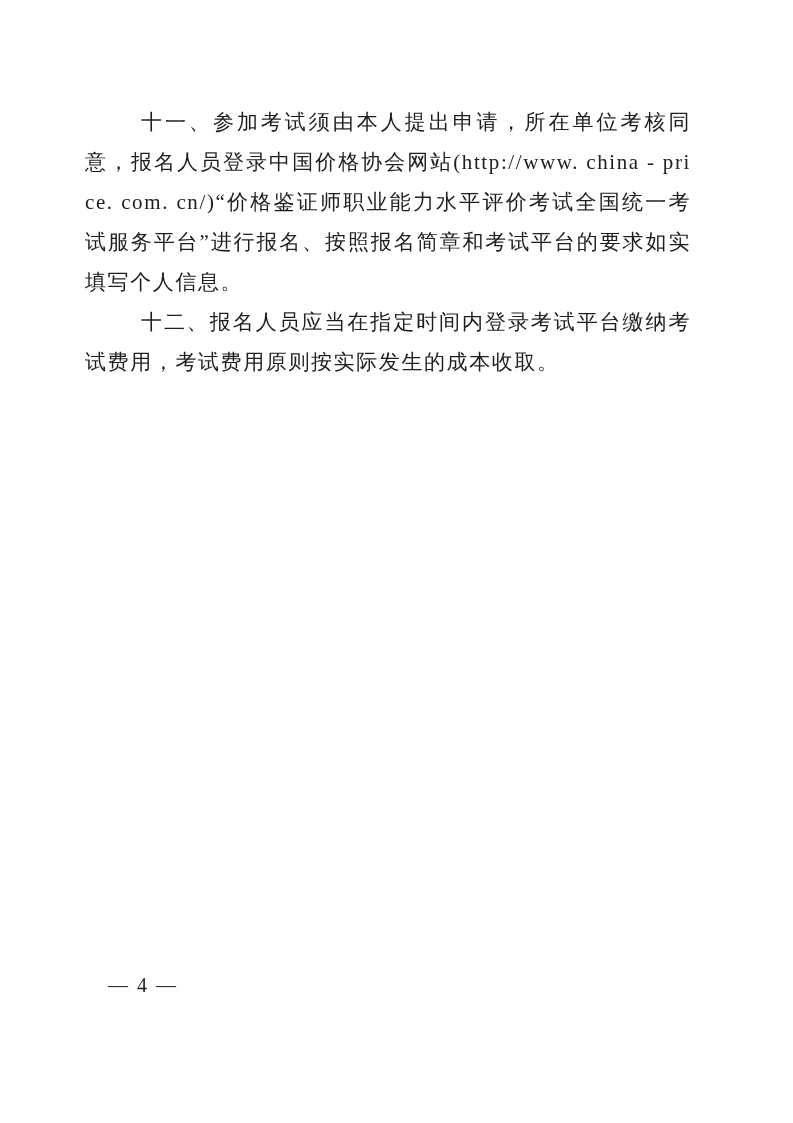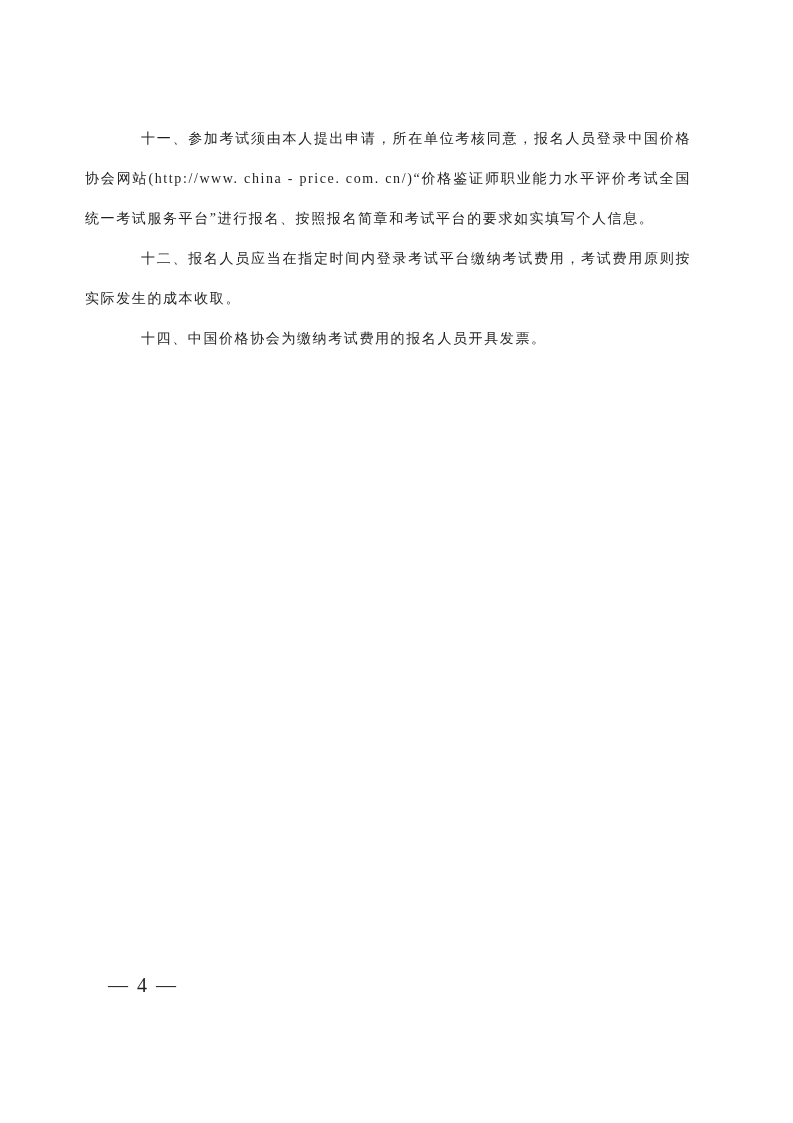--- a/index.html
+++ b/index.html
@@ -18,27 +18,26 @@
     inset: 0;
     background: #ffffff;
     color: #1e1e1e;
   }
   .content {
     position: absolute;
     left: 85px;
     top: 102px;
     width: 606px;
     font-family: "Liberation Serif", "DejaVu Serif", serif;
-    font-size: 14px;
+    font-size: 21px;
     line-height: 40px;
     letter-spacing: 1.6px;
     text-align: justify;
     text-justify: inter-character;
     word-break: break-all;
-    margin-top: 17px;
   }
   .para {
     margin: 0;
     padding: 0;
     text-indent: 56px;
   }
   .folio {
     position: absolute;
     left: 108px;
     top: 974px;
@@ -48,16 +47,15 @@
     color: #1e1e1e;
   }
 </style>
 </head>
 <body>
 
 <div class="page">
   <main class="content">
     <p class="para">十一、参加考试须由本人提出申请，所在单位考核同意，报名人员登录中国价格协会网站(http://www. china - price. com. cn/)“价格鉴证师职业能力水平评价考试全国统一考试服务平台”进行报名、按照报名简章和考试平台的要求如实填写个人信息。</p>
     <p class="para">十二、报名人员应当在指定时间内登录考试平台缴纳考试费用，考试费用原则按实际发生的成本收取。</p>
-    <p class="para">十四、中国价格协会为缴纳考试费用的报名人员开具发票。</p>
   </main>
   <footer class="folio">— 4 —</footer>
 </div>
 
 </body></html>

